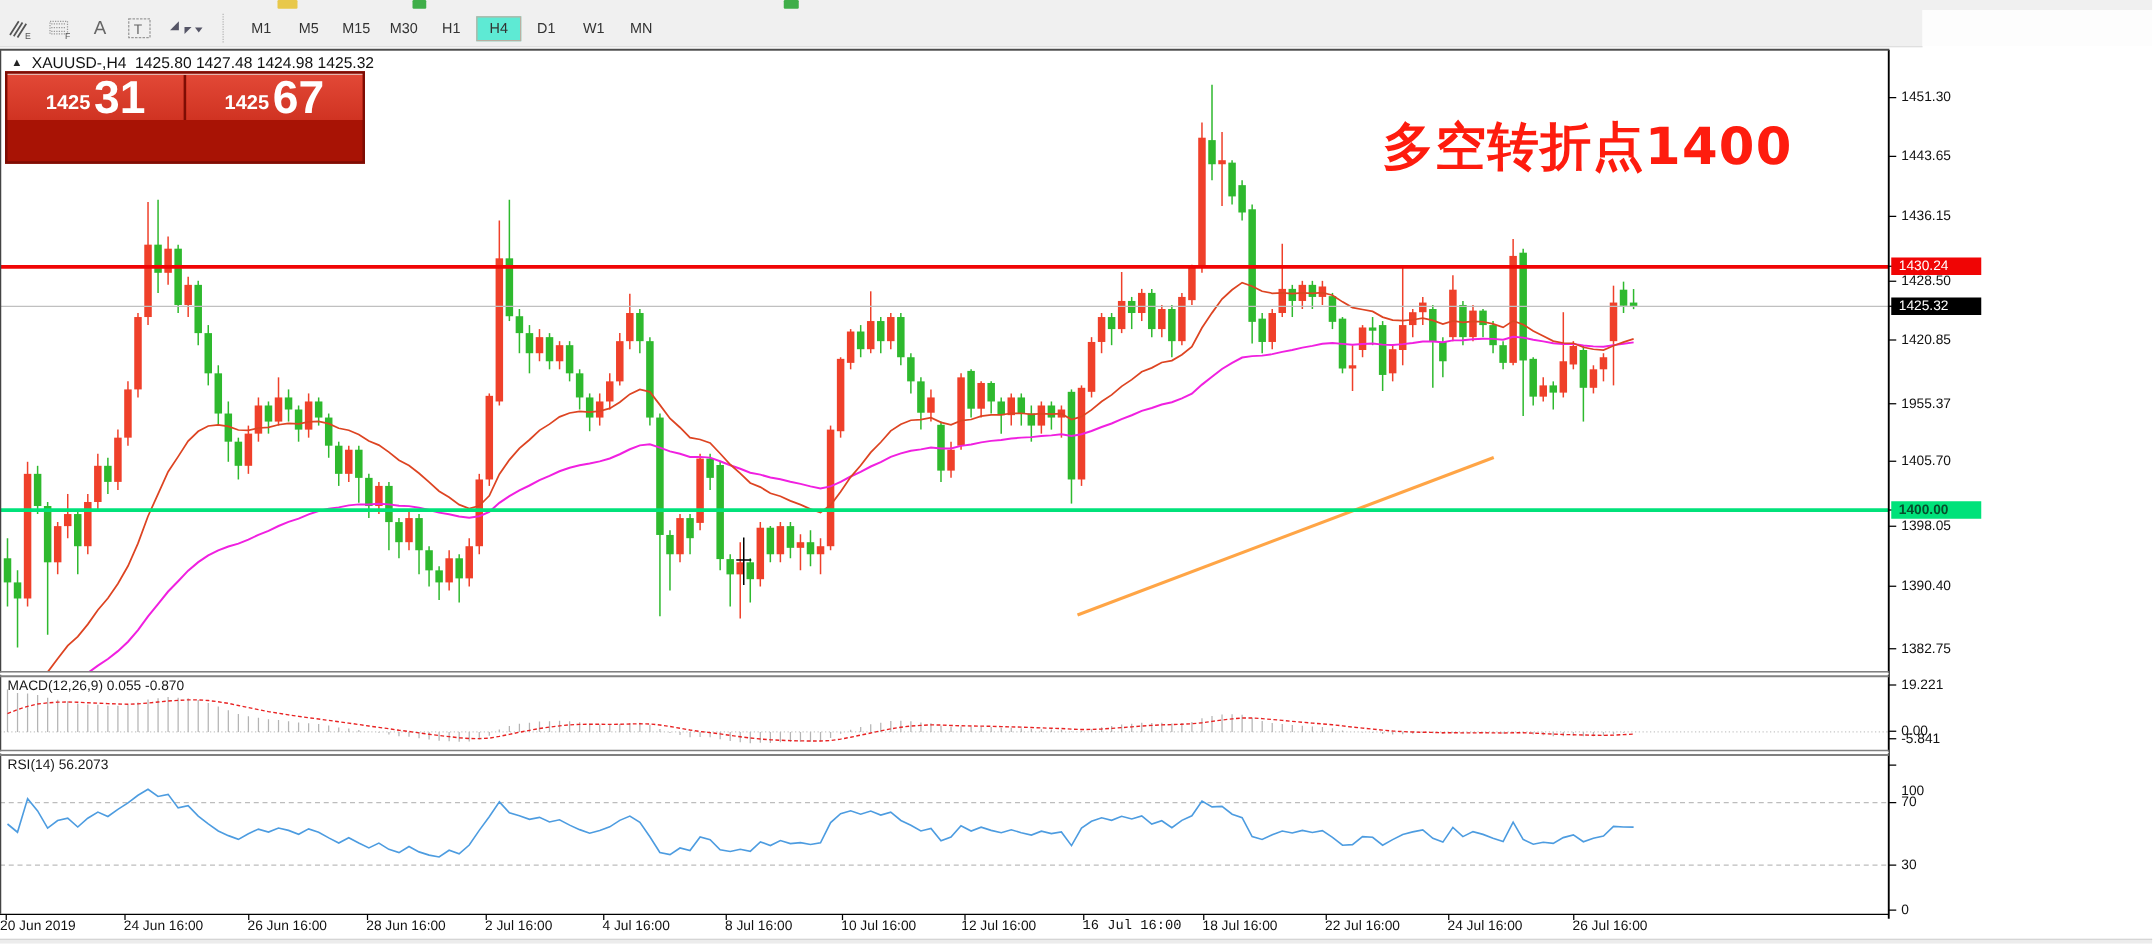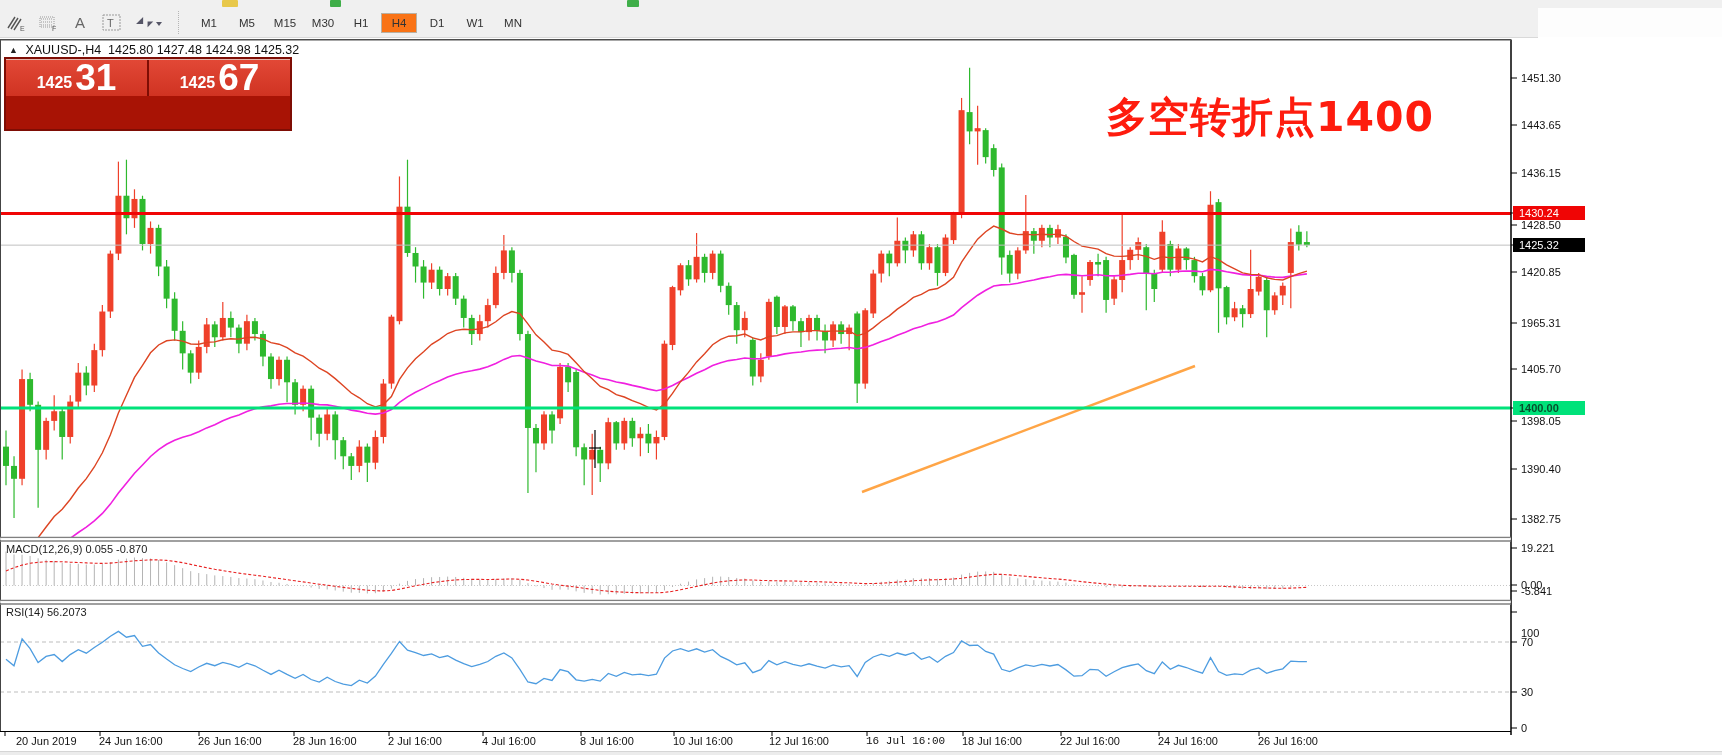--- a/index.html
+++ b/index.html
@@ -6,21 +6,21 @@
   #app{position:relative;width:1722px;height:755px;overflow:hidden;background:#fff;}
   
   #topstrip{position:absolute;left:0;top:0;width:1722px;height:8px;background:#f0f0f0;}
   .sliver{position:absolute;top:0;height:7px;border-radius:1px;}
   #toolbar{position:absolute;left:0;top:8px;width:1538px;height:29px;background:#f0f0f0;border-bottom:1px solid #d9d9d9;display:flex;align-items:center;}
   #toolbar-right{position:absolute;left:1538px;top:8px;width:184px;height:29px;background:#fdfdfd;}
   .tool{width:26px;height:23px;margin:0 3px;display:flex;align-items:center;justify-content:center;color:#555;position:relative;}
   .tool svg{display:block;}
   .tb-sep{width:5px;height:23px;margin:0 6px 0 10px;border-left:1px dotted #b5b5b5;}
   .tf-btn{min-width:24px;padding:3px 5px;margin:0 1px;font-size:11.5px;color:#333;text-align:center;border:1px solid transparent;cursor:default;}
-  .tf-btn.active{background:#f97316;border:1px solid #b9b0a2;}
+  .tf-btn.active{background:#5eead4;border:1px solid #b9b0a2;}
   
   #chartwrap{position:absolute;left:0;top:38px;width:1722px;height:627px;background:#fff;}
   #plot{position:absolute;left:0;top:0;}
   #chart-title{position:absolute;left:9px;top:5px;font-size:12.5px;color:#111;}
   #chart-title .tri{font-size:9px;position:relative;top:-1px;margin-right:4px;color:#222;}
   
   .pl{position:absolute;left:1521px;font-size:11px;color:#111;transform:translateY(-50%);white-space:nowrap;}
   .ptag{position:absolute;left:1513px;width:66px;height:14px;font-size:11px;line-height:14px;padding-left:6px;transform:translateY(-50%);white-space:nowrap;}
   .ptag.red{background:#f00505;color:#fff;}
   .ptag.black{background:#000;color:#fff;}
@@ -703,36 +703,36 @@
     </div>
 
     <div id="price-axis">
         <div class="pl" style="top: 40px;">1451.30</div>
         <div class="pl" style="top: 87px;">1443.65</div>
         <div class="pl" style="top: 135px;">1436.15</div>
         <div class="ptag red" style="top: 175px;">1430.24</div>
         <div class="pl" style="top: 187px; text-align: center;">1428.50</div>
         <div class="ptag black" style="top: 207px;">1425.32</div>
         <div class="pl" style="top: 234px;">1420.85</div>
-        <div class="pl" style="top: 285px;">1965.31</div>
+        <div class="pl" style="top: 285px;">1955.37</div>
         <div class="pl" style="top: 331px;">1405.70</div>
         <div class="ptag green" style="top: 370px;">1400.00</div>
         <div class="pl" style="top: 383px;">1398.05</div>
         <div class="pl" style="top: 431px;">1390.40</div>
         <div class="pl" style="top: 481px;">1382.75</div>
         <div class="pl" style="top: 510px;">19.221</div>
         <div class="pl" style="top: 547px;">0.00</div>
         <div class="pl" style="top: 553px;">-5.841</div>
         <div class="pl" style="top: 574px; margin-top: 21px;">100</div>
         <div class="pl" style="top: 604px;">70</div>
         <div class="pl" style="top: 654px;">30</div>
         <div class="pl" style="top: 690px;">0</div>
       </div>
     <div id="date-axis">
-        <div class="dl" style="left: 16px;">20 Jun 2019</div>
+        <div class="dl" style="left: 0;">20 Jun 2019</div>
         <div class="dl" style="left: 99px;">24 Jun 16:00</div>
         <div class="dl" style="left: 198px;">26 Jun 16:00</div>
         <div class="dl" style="left: 293px;">28 Jun 16:00</div>
         <div class="dl" style="left: 388px;">2 Jul 16:00</div>
         <div class="dl" style="left: 482px;">4 Jul 16:00</div>
         <div class="dl" style="left: 580px;">8 Jul 16:00</div>
         <div class="dl" style="left: 673px;">10 Jul 16:00</div>
         <div class="dl" style="left: 769px;">12 Jul 16:00</div>
         <div class="dl" style="left: 866px; font-family: Liberation Mono, monospace;">16 Jul 16:00</div>
         <div class="dl" style="left: 962px;">18 Jul 16:00</div>

